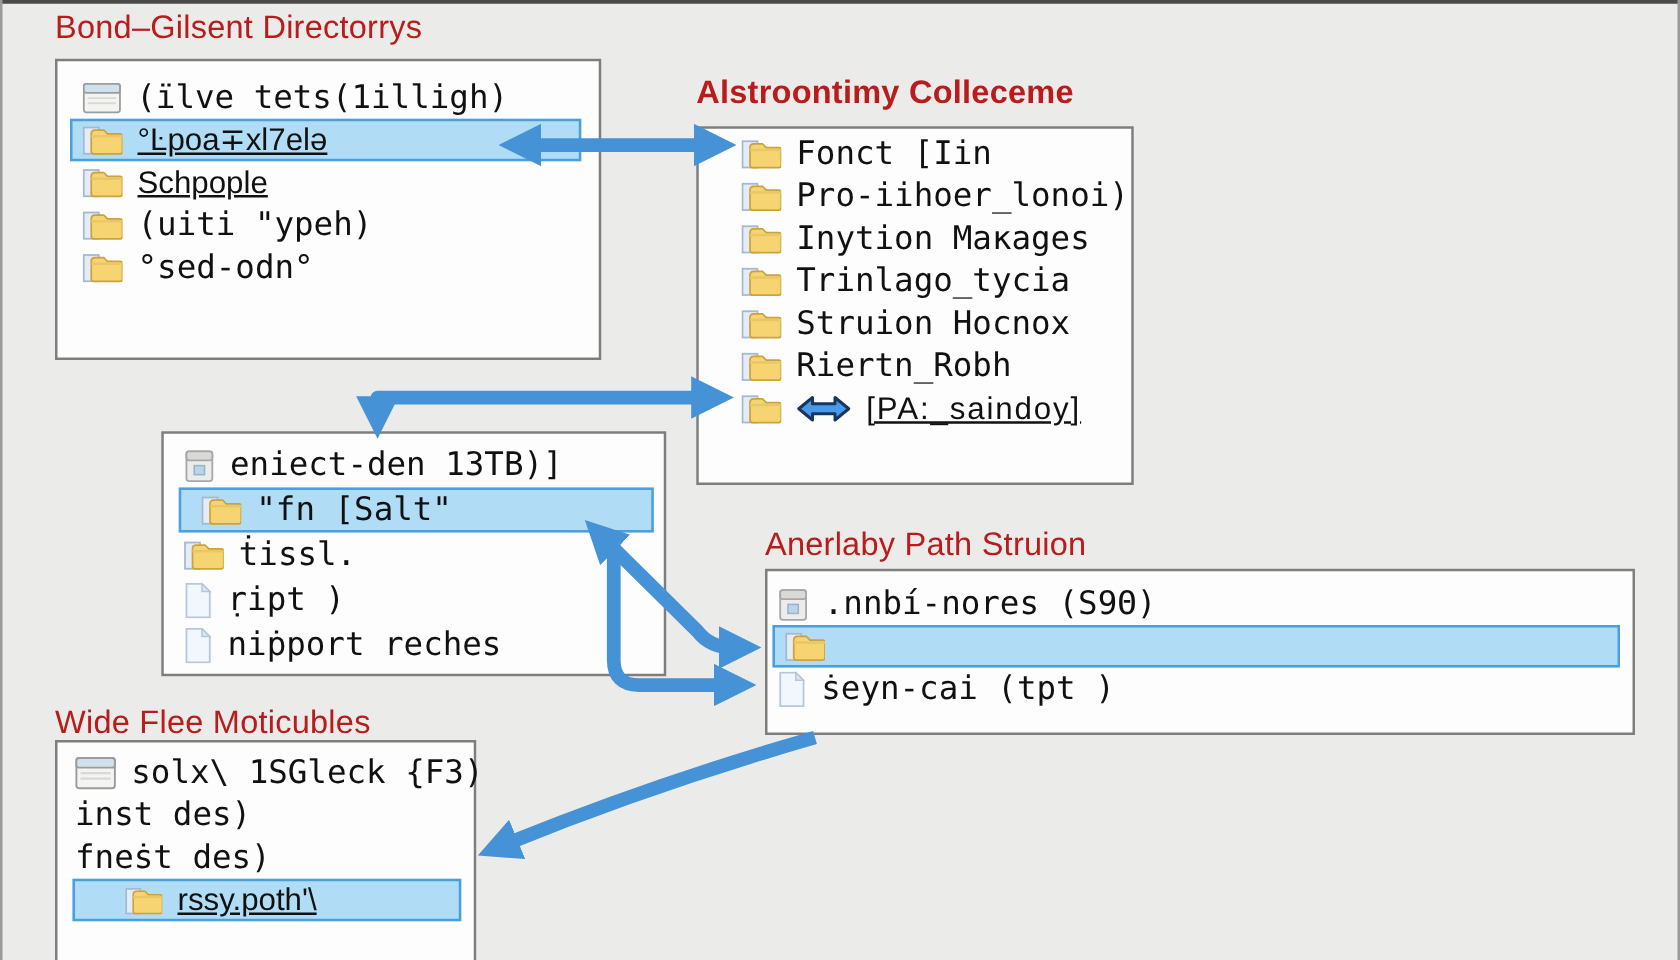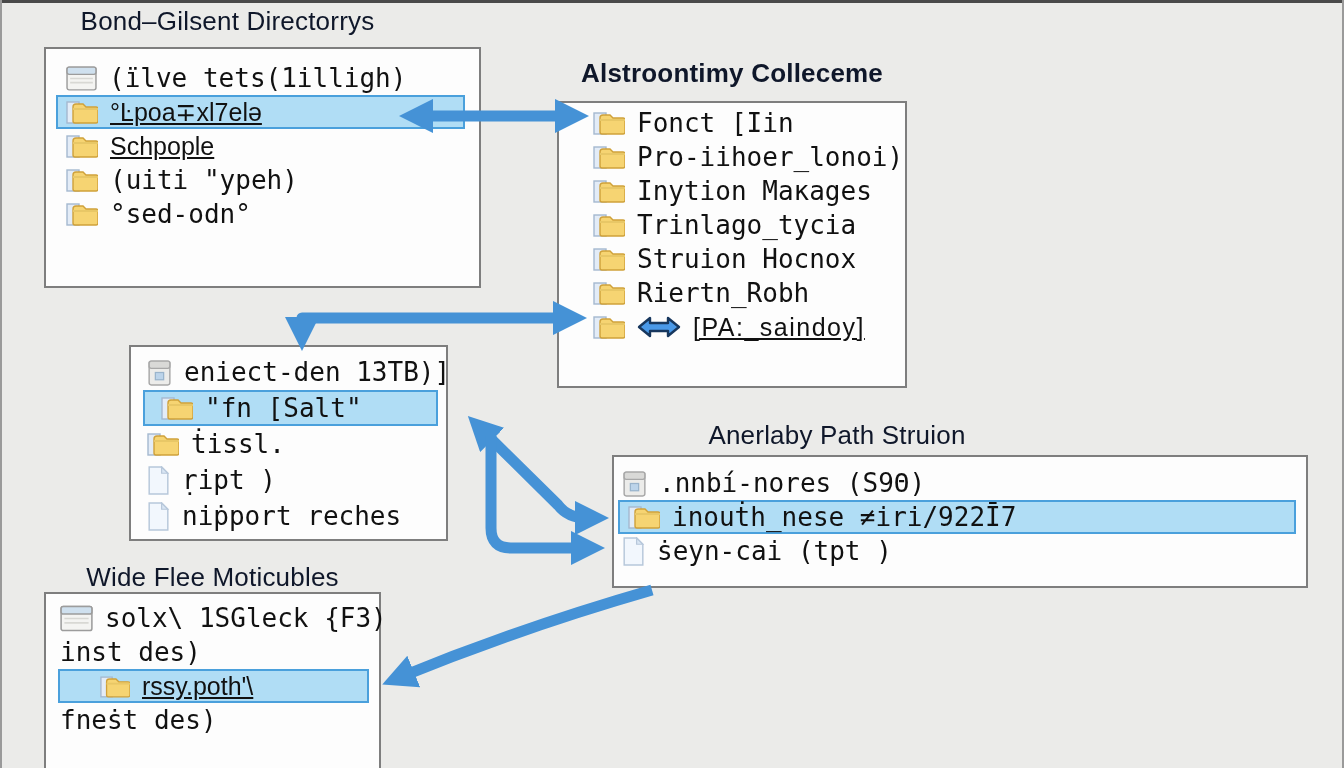--- a/index.html
+++ b/index.html
@@ -12,27 +12,27 @@
   .frame-top{position:absolute;left:0;top:0;width:1344px;height:3px;background:#4a4a4a;}
   .frame-left{position:absolute;left:0;top:0;width:2px;height:768px;background:#9a9a9a;}
   .frame-right{position:absolute;right:0;top:0;width:2px;height:768px;background:#9a9a9a;}
 
   .panel{
     position:absolute;background:#fdfdfd;border:2px solid #7e7e7e;
     box-sizing:border-box;
   }
   #panel-bond    {left:44px;  top:47px;  width:437px; height:241px; padding-top:12px;}
   #panel-alstro  {left:557px; top:101px;  width:350px; height:287px; padding-top:3px;}
-  #panel-eniect  {left:129px; top:345px; width:319px; height:196px; padding-top:7px;}
+  #panel-eniect  {left:129px; top:345px; width:404px; height:196px; padding-top:7px;}
   #panel-anerlaby{left:612px; top:455px; width:696px; height:133px; padding-top:9px;}
   #panel-wide    {left:44px;  top:592px; width:337px; height:196px; padding-top:7px;}
 
   .ptitle{
-    position:absolute;text-align:center;font-size:26px;letter-spacing:.2px;
-    color:#0f172a;white-space:nowrap;
+    position:absolute;text-align:left;font-size:26px;letter-spacing:.2px;
+    color:#b91c1c;white-space:nowrap;
   }
   #title-bond    {left:44px;  top:6px;   width:367px;}
   #title-alstro  {left:557px; top:58px;  width:350px;font-weight:bold;}
   #title-anerlaby{left:612px; top:420px; width:450px;}
   #title-wide    {left:44px;  top:562px; width:337px;}
 
   .row{
     display:flex;align-items:center;gap:12px;height:34px;
     padding-left:20px;box-sizing:border-box;white-space:nowrap;
   }
@@ -258,21 +258,20 @@
         </svg>
       </span>
     <span class="lbl">.nnbí-nores (S9Θ)</span>
   </div>
   <div class="row mono hl">
     <span class="ic">
         <svg width="32" height="26">
           <use href="#sym-folder"></use>
         </svg>
       </span>
-    <span class="lbl">inouṫh_nese ≠iri/922Ī7</span>
   </div>
   <div class="row mono">
     <span class="ic">
         <svg width="23" height="29">
           <use href="#sym-file"></use>
         </svg>
       </span>
     <span class="lbl">ṡeyn-cai (tpt )</span>
   </div>
 </div>
@@ -282,30 +281,30 @@
     <span class="ic">
         <svg width="33" height="29">
           <use href="#sym-window"></use>
         </svg>
       </span>
     <span class="lbl">solx\ 1SGleck {F3)</span>
   </div>
   <div class="row mono noicon">
     <span class="lbl">inst des)</span>
   </div>
-  <div class="row sans hl">
-    <span class="ic">
-        <svg width="30" height="25">
-          <use href="#sym-folder"></use>
-        </svg>
-      </span>
-    <span class="lbl">rssy.poth'\</span>
-  </div>
   <div class="row mono noicon">
     <span class="lbl">fneṡt des)</span>
+  </div>
+  <div class="row sans hl">
+    <span class="ic">
+        <svg width="30" height="25">
+          <use href="#sym-folder"></use>
+        </svg>
+      </span>
+    <span class="lbl">rssy.poth'\</span>
   </div>
 </div>
 
 <svg class="overlay" width="1344" height="768">
   <defs>
     <marker id="head" viewBox="0 0 10 10" refX="5" refY="5" markerWidth="3.1" markerHeight="3.1" orient="auto-start-reverse">
       <path d="M0 0 L10 5 L0 10 Z" fill="#4592d6"></path>
     </marker>
   </defs>
   <path class="conn" d="M416 116 H572" marker-start="url(#head)" marker-end="url(#head)"></path>

